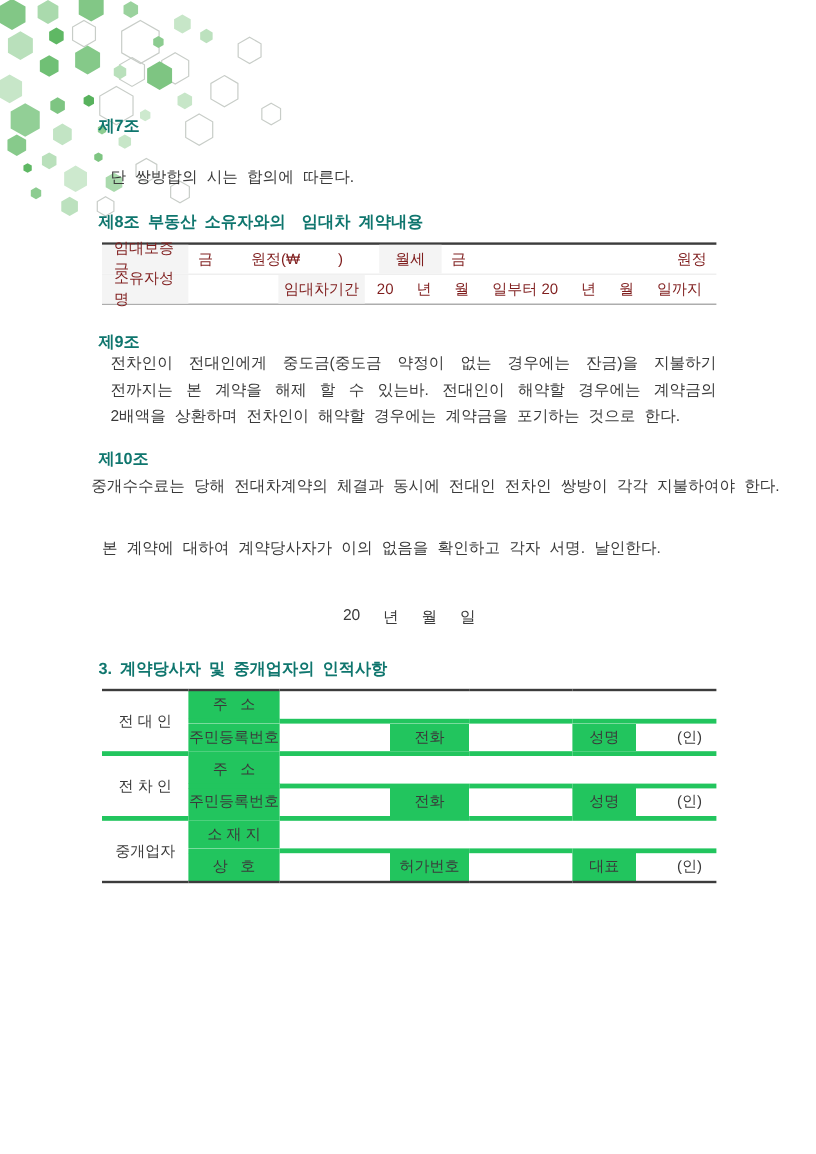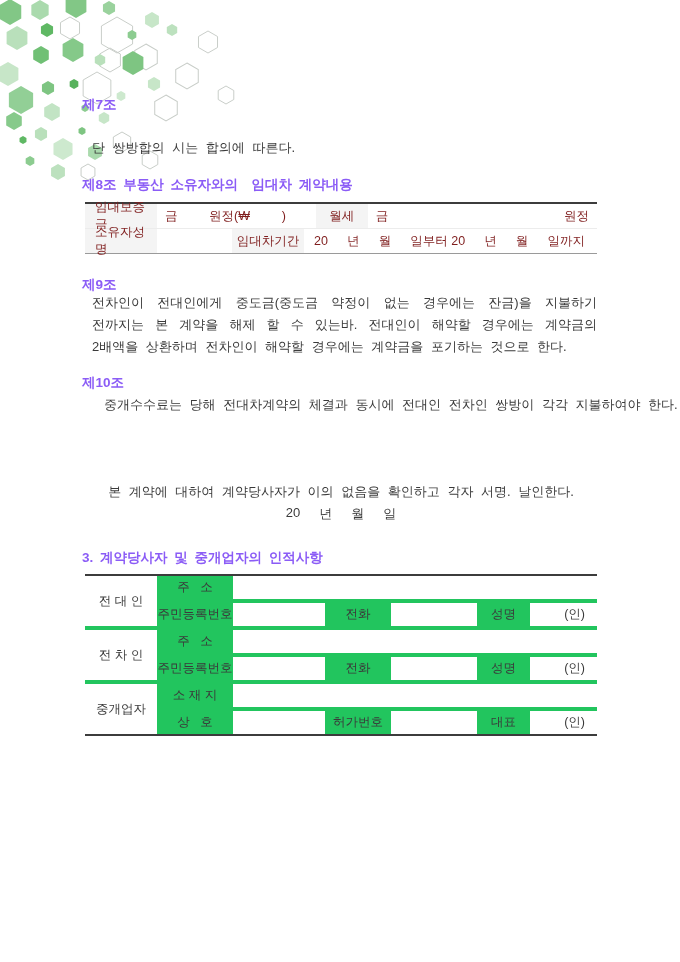--- a/index.html
+++ b/index.html
@@ -1,25 +1,25 @@
 <!DOCTYPE html>
 <html><head>
 <meta charset="utf-8">
 <style>
   html,body{margin:0;padding:0;background:#fff;}
   .page{
     position:relative;width:680px;height:962px;background:#ffffff;overflow:hidden;
     font-family:"Liberation Sans","DejaVu Sans",sans-serif;color:#3a3a3a;
   }
   .abs{position:absolute;}
-  .art-h{font-size:13.5px;font-weight:bold;color:#8b5cf6;white-space:pre;word-spacing:3px;}
+  .art-h{font-size:13.5px;font-weight:bold;color:#0f766e;white-space:pre;word-spacing:3px;}
   .body-line{font-size:13px;color:#3a3a3a;white-space:pre;word-spacing:4px;}
   .body-para{font-size:13px;color:#3a3a3a;line-height:22px;text-align:justify;
              word-break:keep-all;word-spacing:4px;}
-  .centered{text-align:center;margin-top:35px;}
+  .centered{text-align:left;}
 
   
   .t1{left:85px;top:202px;width:512px;border-top:2px solid #3c3c3c;border-bottom:1px solid #9a9a9a;
       font-size:12.5px;color:#7f1d1d;}
   .t1-row{display:flex;height:24px;align-items:center;}
   .t1-row + .t1-row{border-top:1px solid #ececec;}
   .t1 .lblc{background:#f4f4f4;height:100%;display:flex;align-items:center;box-sizing:border-box;}
   .w72{width:72px;flex:0 0 72px;}
   .w52{width:52px;flex:0 0 52px;}
   .w75{width:75px;flex:0 0 75px;}
@@ -135,21 +135,21 @@
         <span>월</span>
         <span>일까지</span>
       </div>
     </div>
   </div>
 
   <div class="abs art-h" style="left:82px;top:276px">제9조</div>
   <div class="abs body-para" style="left:92px;top:292px;width:505px">전차인이 전대인에게 중도금(중도금 약정이 없는 경우에는 잔금)을 지불하기 전까지는 본 계약을 해제 할 수 있는바. 전대인이 해약할 경우에는 계약금의 2배액을 상환하며 전차인이 해약할 경우에는 계약금을 포기하는 것으로 한다.</div>
 
   <div class="abs art-h" style="left:82px;top:374px">제10조</div>
-  <div class="abs body-line" style="left:104px;top:396px">중개수수료는 당해 전대차계약의 체결과 동시에 전대인 전차인 쌍방이 각각 지불하여야 한다.</div>
+  <div class="abs body-line" style="left:76px;top:396px">중개수수료는 당해 전대차계약의 체결과 동시에 전대인 전차인 쌍방이 각각 지불하여야 한다.</div>
 
   <div class="abs body-line centered" style="left:85px;top:448px;width:512px">본 계약에 대하여 계약당사자가 이의 없음을 확인하고 각자 서명. 날인한다.</div>
 
   <div class="abs" style="left:85px;top:505px;width:512px;display:flex;justify-content:center;gap:19px;font-size:13px">
     <span>20</span>
     <span>년</span>
     <span>월</span>
     <span>일</span>
   </div>
 

